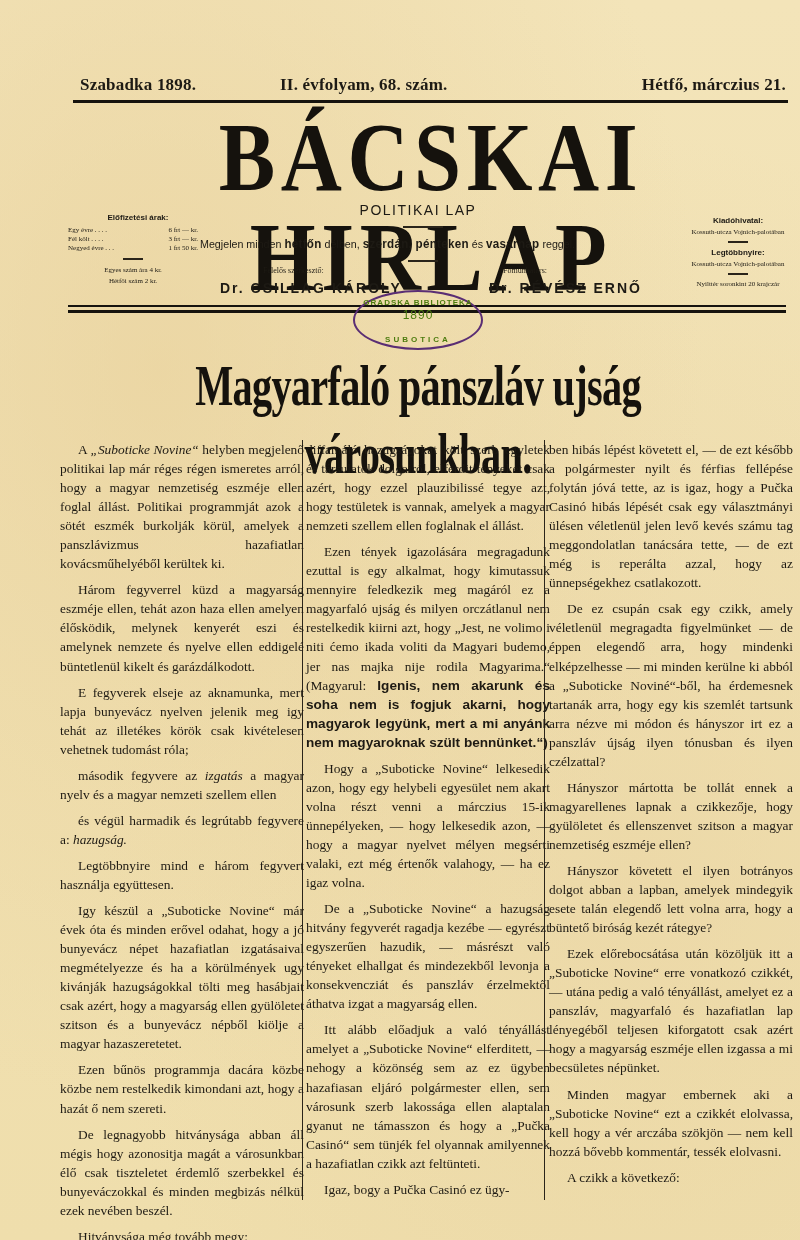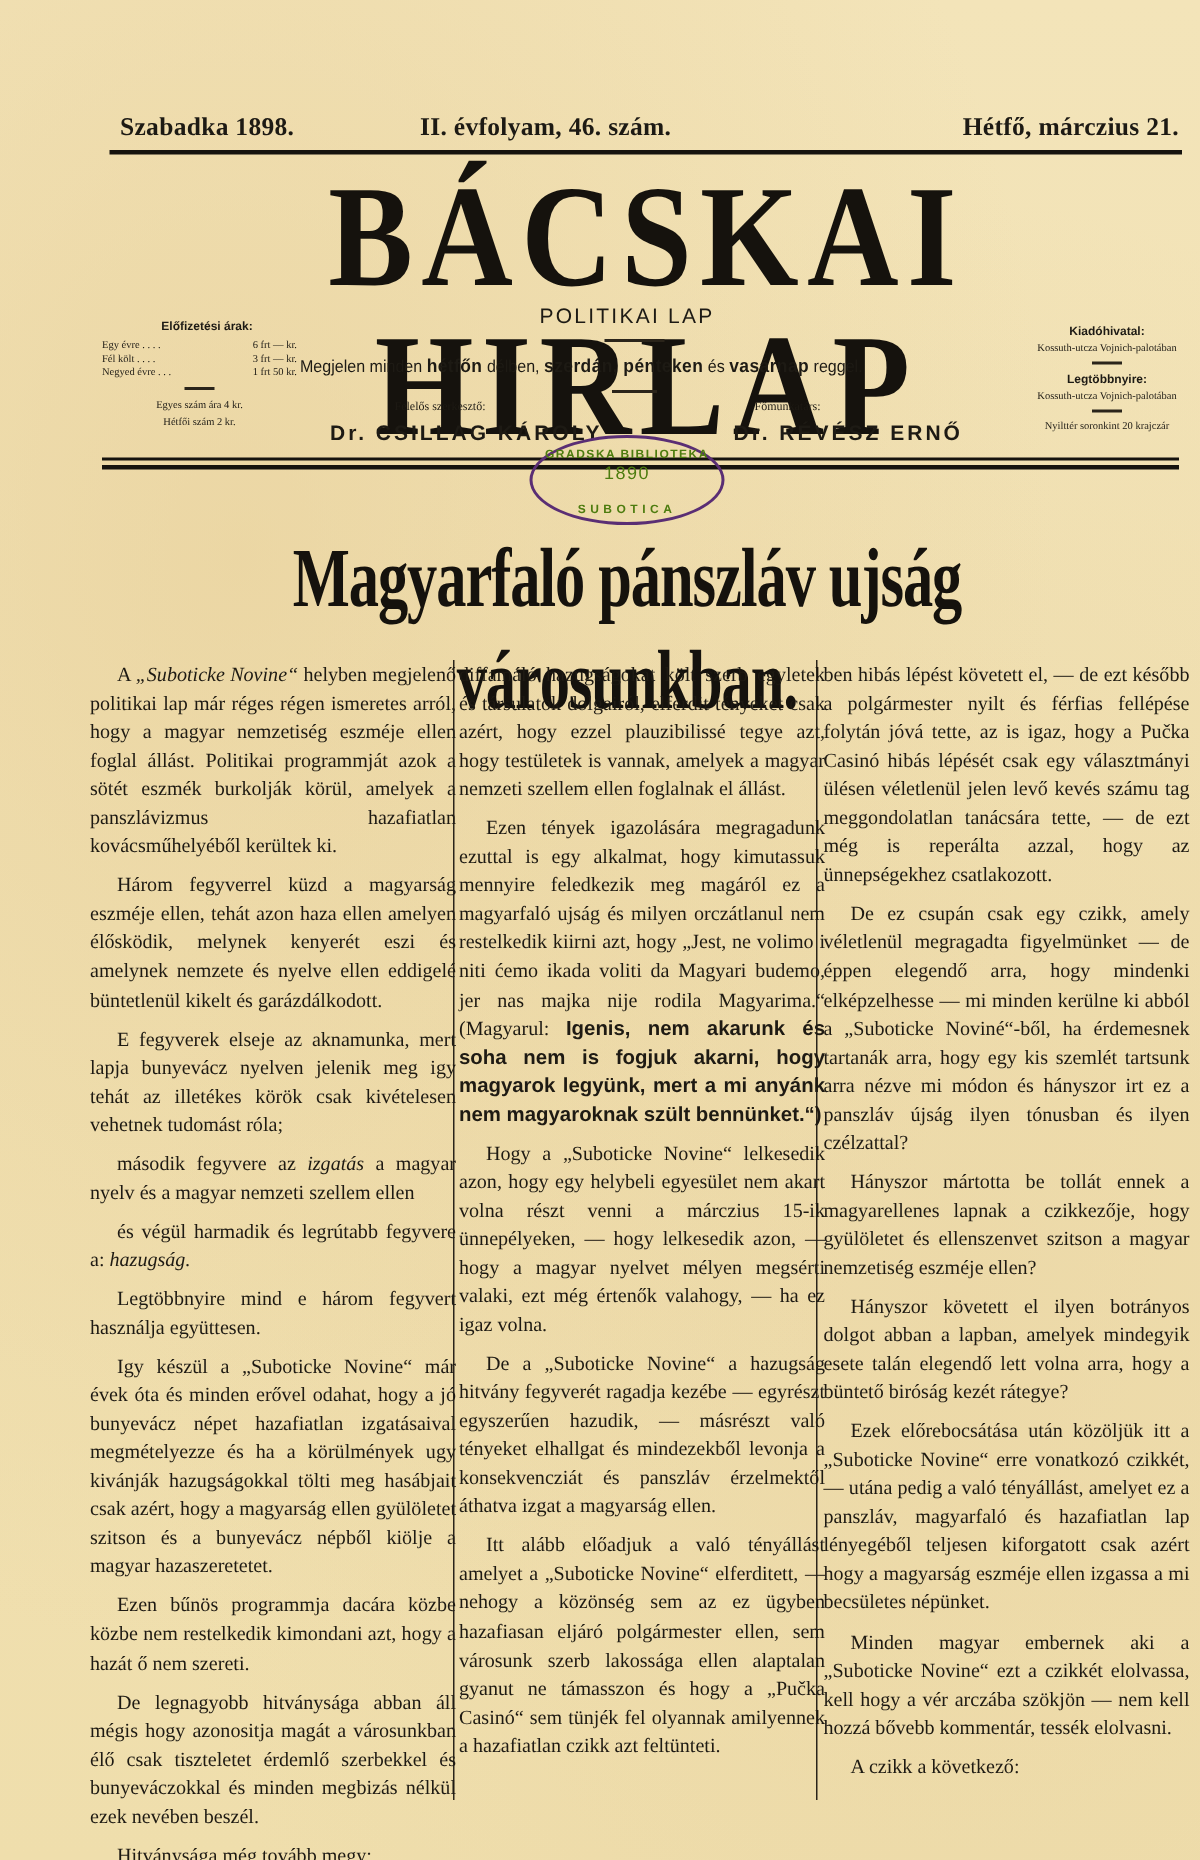--- a/index.html
+++ b/index.html
@@ -101,21 +101,21 @@
     font-family: "Liberation Sans", "DejaVu Sans", sans-serif; font-weight: bold; font-size: 13.6px;
   }
 </style>
 </head>
 <body>
 
 <div class="page">
 
   <div class="dateline">
     <span class="dl-left">Szabadka 1898.</span>
-    <span class="dl-mid">II. évfolyam, 46. szám.</span>
+    <span class="dl-mid">II. évfolyam, 68. szám.</span>
     <span class="dl-right">Hétfő, márczius 21.</span>
   </div>
   <div class="rule-top"></div>
 
   <div class="masthead">BÁCSKAI HIRLAP</div>
   <div class="subtitle">POLITIKAI LAP</div>
   <div class="sub-ornament"></div>
 
   <div class="pricing">
     <div class="ph">Előfizetési árak:</div>
@@ -188,20 +188,21 @@
     <p>De legnagyobb hitványsága abban áll mégis hogy azonositja magát a városunkban élő csak tiszteletet érdemlő szerbekkel és bunyeváczokkal és minden megbizás nélkül ezek nevében beszél.</p>
     <p>Hitványsága még tovább megy:</p>
   </div>
 
   <div class="col col2">
     <p class="noindent">diffamáló hazugságokat költ szerb egyletek és társulatok dolgairól, elferdit tényeket csak azért, hogy ezzel plauzibilissé tegye azt, hogy testületek is vannak, amelyek a magyar nemzeti szellem ellen foglalnak el állást.</p>
     <p><span>Ezen tények igazolására megragadunk ezuttal is egy alkalmat, hogy kimutassuk mennyire feledkezik meg magáról ez a magyarfaló ujság és milyen orczátlanul nem restelkedik kiirni azt, hogy „Jest, ne volimo i niti ćemo ikada voliti da Magyari budemo, jer nas majka nije rodila Magyarima.“ (Magyarul:</span> <span class="heavy">Igenis, nem akarunk és soha nem is fogjuk akarni, hogy magyarok legyünk, mert a mi anyánk nem magyaroknak szült bennünket.“)</span></p>
     <p>Hogy a „Suboticke Novine“ lelkesedik azon, hogy egy helybeli egyesület nem akart volna részt venni a márczius 15-ik ünnepélyeken, — hogy lelkesedik azon, — hogy a magyar nyelvet mélyen megsérti valaki, ezt még értenők valahogy, — ha ez igaz volna.</p>
     <p>De a „Suboticke Novine“ a hazugság hitvány fegyverét ragadja kezébe — egyrészt egyszerűen hazudik, — másrészt való tényeket elhallgat és mindezekből levonja a konsekvencziát és panszláv érzelmektől áthatva izgat a magyarság ellen.</p>
     <p>Itt alább előadjuk a való tényállást amelyet a „Suboticke Novine“ elferditett, — nehogy a közönség sem az ez ügyben hazafiasan eljáró polgármester ellen, sem városunk szerb lakossága ellen alaptalan gyanut ne támasszon és hogy a „Pučka Casinó“ sem tünjék fel olyannak amilyennek a hazafiatlan czikk azt feltünteti.</p>
+    <p>Igaz, bogy a Pučka Casinó ez ügy-</p>
   </div>
 
   <div class="col col3">
     <p class="noindent">ben hibás lépést követett el, — de ezt később a polgármester nyilt és férfias fellépése folytán jóvá tette, az is igaz, hogy a Pučka Casinó hibás lépését csak egy választmányi ülésen véletlenül jelen levő kevés számu tag meggondolatlan tanácsára tette, — de ezt még is reperálta azzal, hogy az ünnepségekhez csatlakozott.</p>
     <p>De ez csupán csak egy czikk, amely véletlenül megragadta figyelmünket — de éppen elegendő arra, hogy mindenki elképzelhesse — mi minden kerülne ki abból a „Suboticke Noviné“-ből, ha érdemesnek tartanák arra, hogy egy kis szemlét tartsunk arra nézve mi módon és hányszor irt ez a panszláv újság ilyen tónusban és ilyen czélzattal?</p>
     <p>Hányszor mártotta be tollát ennek a magyarellenes lapnak a czikkezője, hogy gyülöletet és ellenszenvet szitson a magyar nemzetiség eszméje ellen?</p>
     <p>Hányszor követett el ilyen botrányos dolgot abban a lapban, amelyek mindegyik esete talán elegendő lett volna arra, hogy a büntető biróság kezét rátegye?</p>
     <p>Ezek előrebocsátása után közöljük itt a „Suboticke Novine“ erre vonatkozó czikkét, — utána pedig a való tényállást, amelyet ez a panszláv, magyarfaló és hazafiatlan lap lényegéből teljesen kiforgatott csak azért hogy a magyarság eszméje ellen izgassa a mi becsületes népünket.</p>
     <p>Minden magyar embernek aki a „Suboticke Novine“ ezt a czikkét elolvassa, kell hogy a vér arczába szökjön — nem kell hozzá bővebb kommentár, tessék elolvasni.</p>
     <p>A czikk a következő:</p>

